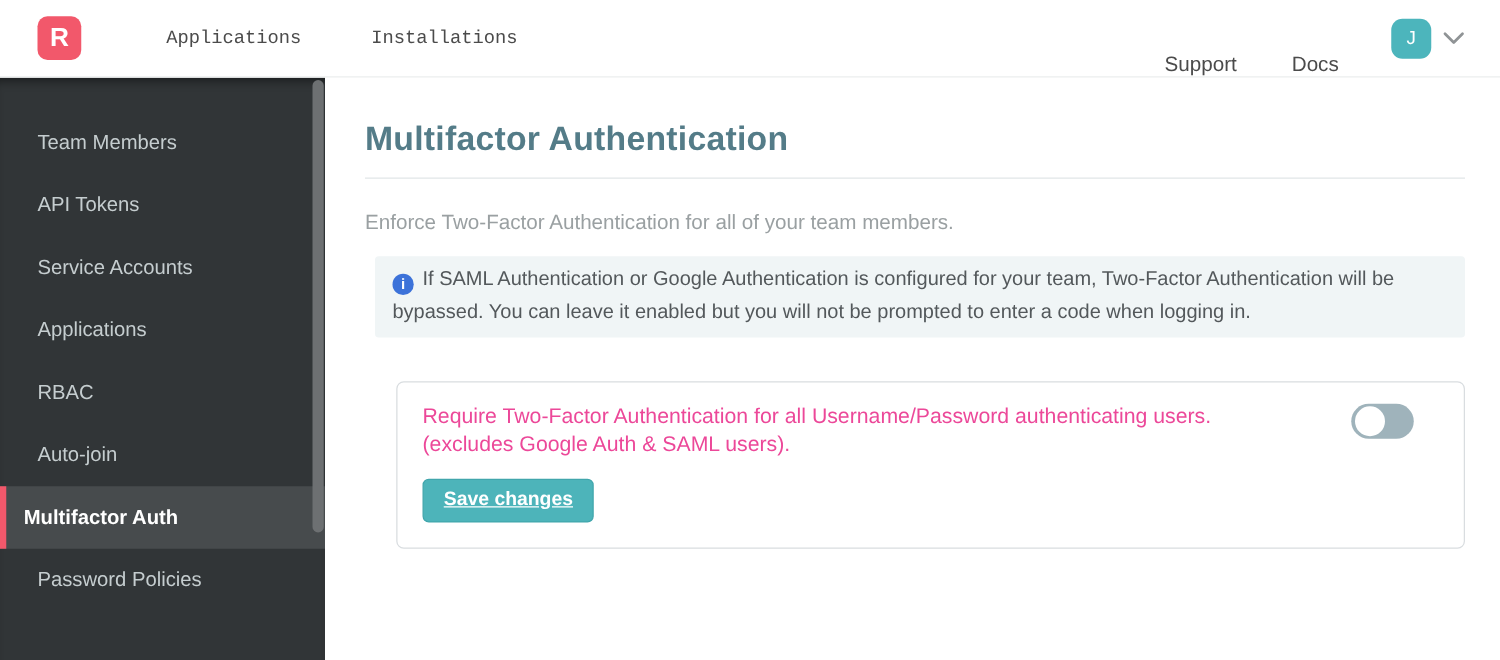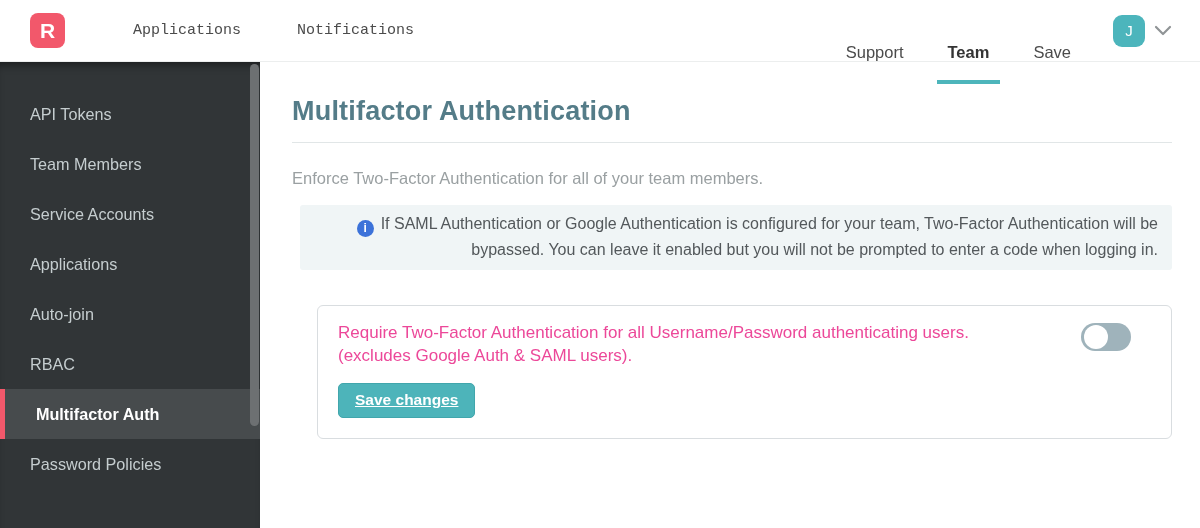--- a/index.html
+++ b/index.html
@@ -90,21 +90,21 @@
     display: flex; align-items: center;
     padding-left: 30px;
     font-size: 16.2px;
     color: #c5cdcf;
     cursor: pointer;
     white-space: nowrap;
   }
   .sidebar-item.active {
     background: #474b4d;
     border-left: 5px solid #f2586b;
-    padding-left: 31px;
+    padding-left: 14px;
     color: #ffffff;
     font-weight: 700;
   }
   .scroll-thumb {
     position: absolute;
     top: 2px; right: 1px;
     width: 9px; height: 362px;
     background: #6d7072;
     border-radius: 5px;
     cursor: pointer;
@@ -134,21 +134,20 @@
     color: #9aa0a2;
   }
   .info-box {
     margin: 17px 0 0 8px;
     background: #f0f5f6;
     border-radius: 3px;
     padding: 6px 14px 7px 14px;
     font-size: 16px;
     line-height: 26px;
     color: #53585b;
-    text-align: right;
   }
   .info-icon {
     display: inline-flex;
     width: 17px; height: 17px;
     border-radius: 50%;
     background: #3c72d9;
     color: #fff;
     font-size: 12px;
     font-weight: 700;
     align-items: center; justify-content: center;
@@ -198,51 +197,47 @@
 </style>
 </head>
 <body>
 
 <div class="navbar">
   <div class="logo">
     <span>R</span>
   </div>
   <div class="nav-left">
     <div class="nav-item">Applications</div>
-    <div class="nav-item">Notifications</div>
+    <div class="nav-item">Installations</div>
   </div>
   <div class="nav-spacer"></div>
   <div class="nav-right">
     <div class="nav-item">Support</div>
-    <div class="nav-item active">
-      <span>Team</span>
-      <span class="nav-underline"></span>
-    </div>
-    <div class="nav-item">Save</div>
+    <div class="nav-item">Docs</div>
     <div class="avatar">
       <span>J</span>
     </div>
     <div class="chevron">
       <svg width="18" height="11" viewBox="0 0 18 11">
         <polyline points="2,2 9,9 16,2" fill="none" stroke="#909496" stroke-width="2.2" stroke-linecap="round" stroke-linejoin="round"></polyline>
       </svg>
     </div>
   </div>
 </div>
 
 <div class="app-body">
 
   <div class="sidebar">
     <ul class="sidebar-list">
+      <li class="sidebar-item">Team Members</li>
       <li class="sidebar-item">API Tokens</li>
-      <li class="sidebar-item">Team Members</li>
       <li class="sidebar-item">Service Accounts</li>
       <li class="sidebar-item">Applications</li>
+      <li class="sidebar-item">RBAC</li>
       <li class="sidebar-item">Auto-join</li>
-      <li class="sidebar-item">RBAC</li>
       <li class="sidebar-item active">Multifactor Auth</li>
       <li class="sidebar-item">Password Policies</li>
     </ul>
     <div class="scroll-thumb"></div>
   </div>
 
   <div class="main">
     <h1 class="page-title">Multifactor Authentication</h1>
     <hr class="title-divider">
     <div class="subtitle">Enforce Two-Factor Authentication for all of your team members.</div>

